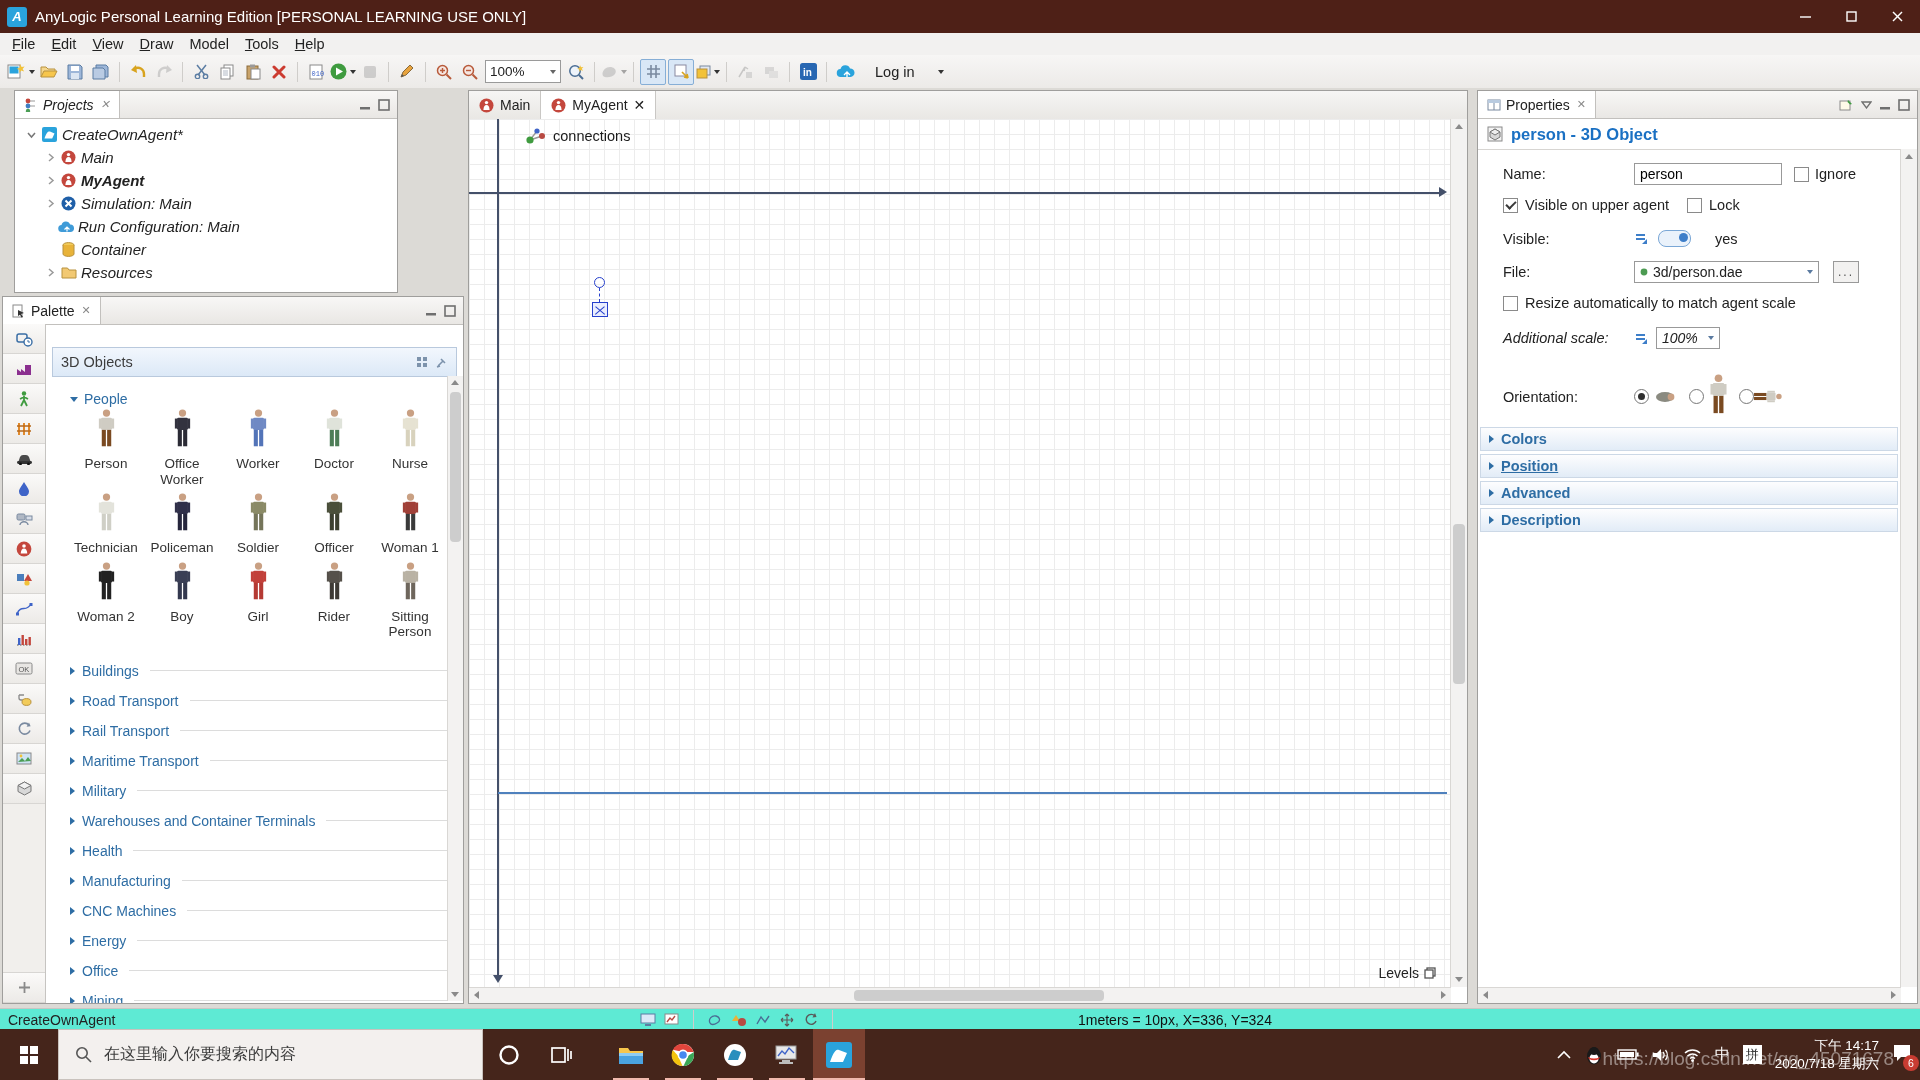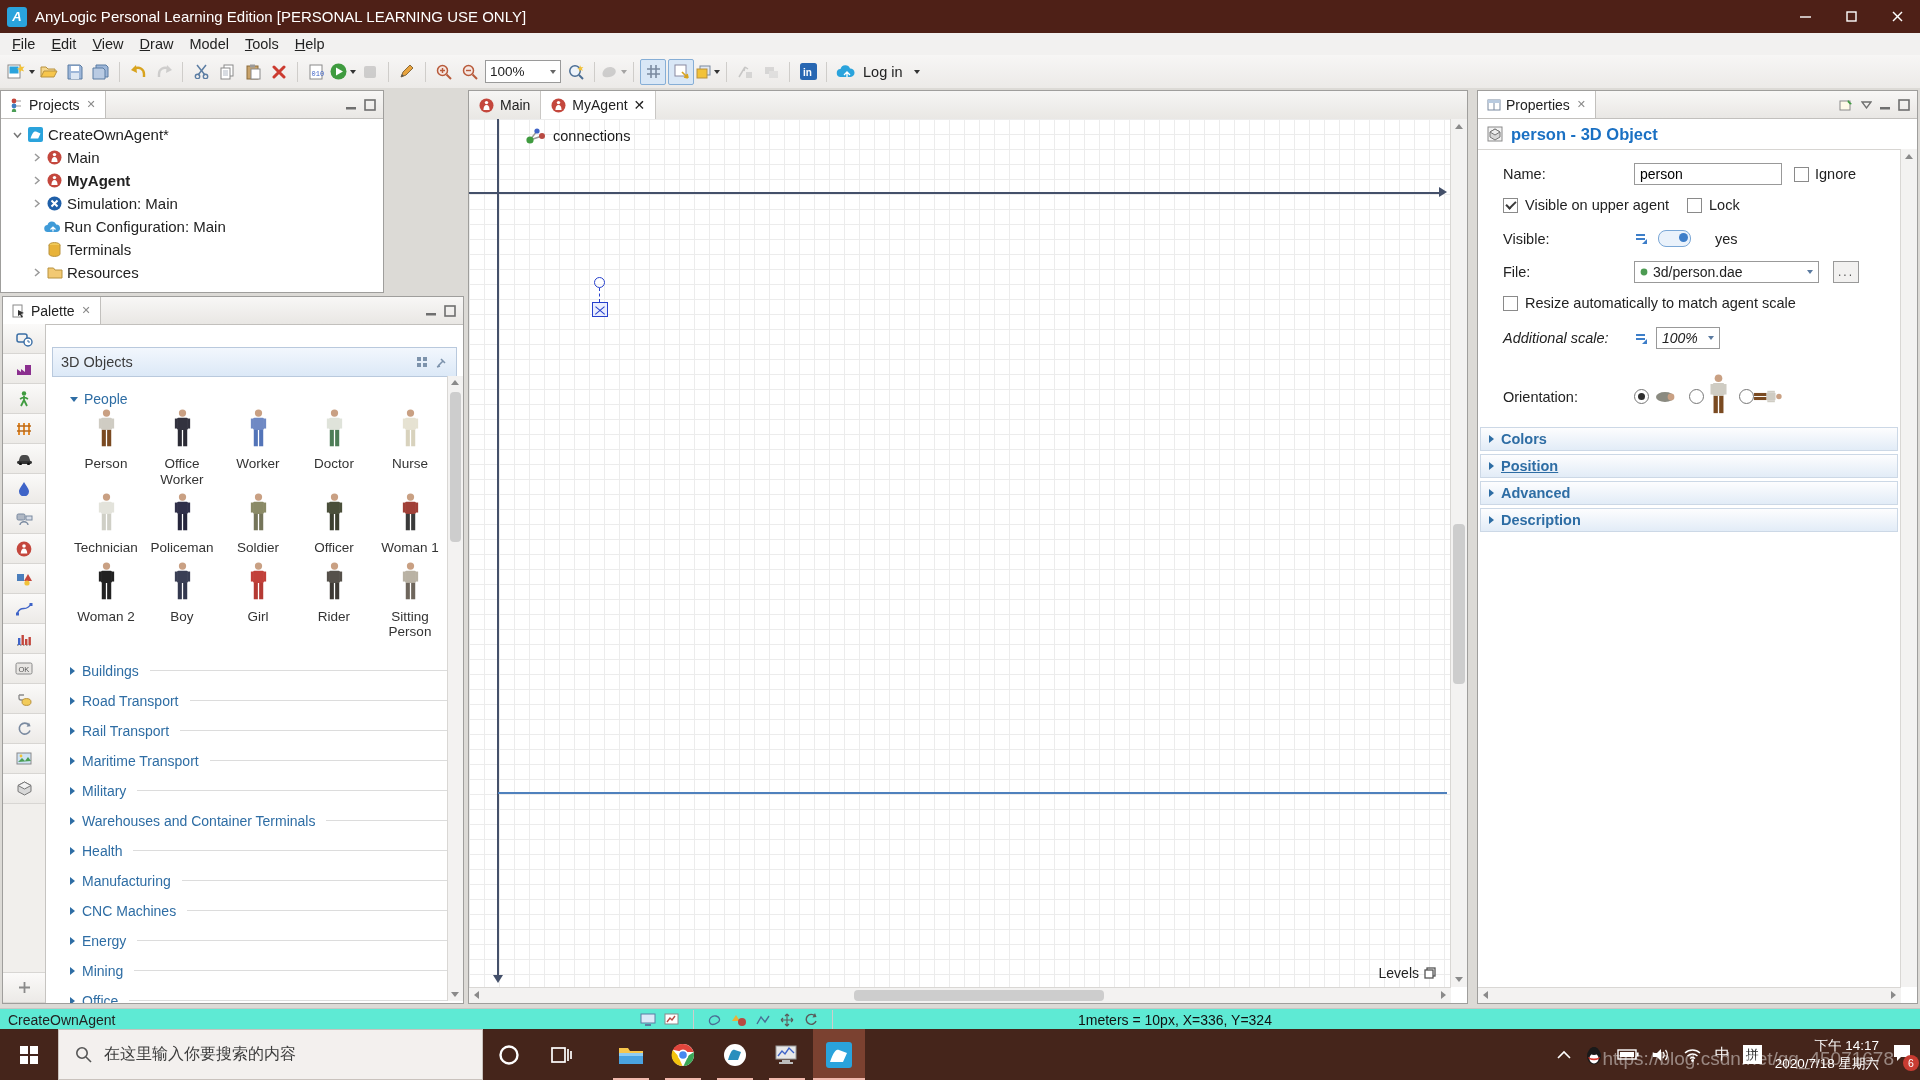--- a/index.html
+++ b/index.html
@@ -18,21 +18,21 @@
   .menu-item{padding:1px 8px;}
   
   #toolbar{position:absolute;left:0;top:55px;width:100%;height:33px;background:linear-gradient(#f7f6f5,#eceae8);display:flex;align-items:center;padding-left:6px;border-bottom:1px solid #c9c7c4;}
   .tbtn{height:24px;min-width:24px;display:flex;align-items:center;justify-content:center;margin:0 1px;border-radius:2px;}
   .tbtn.pressed{background:#d9e7f6;border:1px solid #86aed6;}
   .tbtn.disabled{opacity:.4}
   .tsep{width:1px;height:20px;background:#cfcdca;margin:0 5px;}
   .tri{width:0;height:0;border-left:3.5px solid transparent;border-right:3.5px solid transparent;border-top:4px solid #333;margin-left:3px;}
   .zoombox{width:66px;height:21px;background:#fff;border:1px solid #9a9a9a;display:flex;align-items:center;font-size:13.5px;padding:0 4px;margin:0 2px;}
   .zoombox .tri{margin-left:auto;border-top-color:#666;}
-  #login{display:flex;align-items:center;gap:8px;font-size:14.5px;margin-left:4px;}
+  #login{display:flex;align-items:center;gap:20px;font-size:14.5px;margin-left:4px;}
   
   #workspace{position:absolute;left:0;top:88px;width:1920px;height:920px;background:#dcdad6;}
   .panel{position:absolute;background:#fff;border:1px solid #9f9e9c;box-sizing:border-box;}
   .ptabbar{height:27px;background:linear-gradient(#f8f7f6,#e9e7e4);border-bottom:1px solid #c2c0bd;display:flex;align-items:stretch;}
   .ptab{display:flex;align-items:center;gap:5px;background:#fff;border-right:1px solid #c2c0bd;padding:0 9px;font-size:14px;}
   .ptab .x{color:#8a8a8a;font-size:11px;margin-left:2px;}
   .pchrome{margin-left:auto;display:flex;align-items:center;gap:7px;padding-right:7px;}
   .pchrome svg{display:block}
   
   #ptree{padding-top:4px;font-size:15px;}
@@ -330,21 +330,21 @@
           <path d="M5 12 a4 4 0 0 1 -.5-8 a5 5 0 0 1 9.5-.5 a3.5 3.5 0 0 1 .5 8.5 Z" fill="#2aa3dc"></path>
           <path d="M8 10 l3-3 3 3 M11 7 v5" stroke="#fff" stroke-width="1.3" fill="none"></path>
         </svg>
         <span>Log in</span>
         <span class="tri"></span>
       </span>
     </div>
 
   <div id="workspace">
 
-    <div class="panel" style="left:0;top:2px;width:384px;height:203px;">
+    <div class="panel" style="left:14px;top:2px;width:384px;height:203px;font-style:italic;">
       <div class="ptabbar">
         <div class="ptab">
           <svg width="14" height="14">
               <circle cx="4" cy="3" r="2.4" fill="#c4473d"></circle>
               <circle cx="4" cy="8" r="2.4" fill="#3f7ec2"></circle>
               <circle cx="4" cy="13" r="2.2" fill="#4b9e55"></circle>
               <line x1="6" y1="3" x2="11" y2="3" stroke="#999"></line>
               <line x1="6" y1="8" x2="11" y2="8" stroke="#999"></line>
             </svg>
           <span>Projects</span>
@@ -429,21 +429,21 @@
             <span>Run Configuration: Main</span>
           </div>
           <div class="trow" style="padding-left: 29px;">
             <span class="texp"></span>
             <span class="ticon">
               <svg width="13" height="15">
                 <ellipse cx="6.5" cy="3" rx="5.5" ry="2.4" fill="#f2cb5a" stroke="#b8923e"></ellipse>
                 <path d="M1 3 v9 a5.5 2.4 0 0 0 11 0 v-9" fill="#e8b33a" stroke="#b8923e"></path>
               </svg>
             </span>
-            <span>Terminals</span>
+            <span>Container</span>
           </div>
           <div class="trow" style="padding-left: 29px;">
             <span class="texp">
               <svg width="9" height="9">
                 <path d="M3 1 L7 4.5 L3 8" stroke="#9a9a9a" fill="none" stroke-width="1.5"></path>
               </svg>
             </span>
             <span class="ticon">
               <svg width="16" height="13">
                 <path d="M1 12 V2 h5.5 l1.5 2 H15 v8 Z" fill="#f2c973" stroke="#b8923e"></path>
@@ -819,26 +819,26 @@
                 <span>CNC Machines</span>
                 <span class="rule"></span>
               </div>
               <div class="catrow">
                 <span class="tri-rt"></span>
                 <span>Energy</span>
                 <span class="rule"></span>
               </div>
               <div class="catrow">
                 <span class="tri-rt"></span>
-                <span>Mining</span>
+                <span>Office</span>
                 <span class="rule"></span>
               </div>
               <div class="catrow">
                 <span class="tri-rt"></span>
-                <span>Office</span>
+                <span>Mining</span>
                 <span class="rule"></span>
               </div>
             </div>
           <div class="vsb" style="top:34px;bottom:2px;right:0;">
             <span class="sb-up" style="left:3px;top:4px;"></span>
             <div class="thumb" style="left:2px;width:11px;top:16px;height:150px;"></div>
             <span class="sb-dn" style="left:3px;bottom:4px;"></span>
           </div>
         </div>
       </div>

